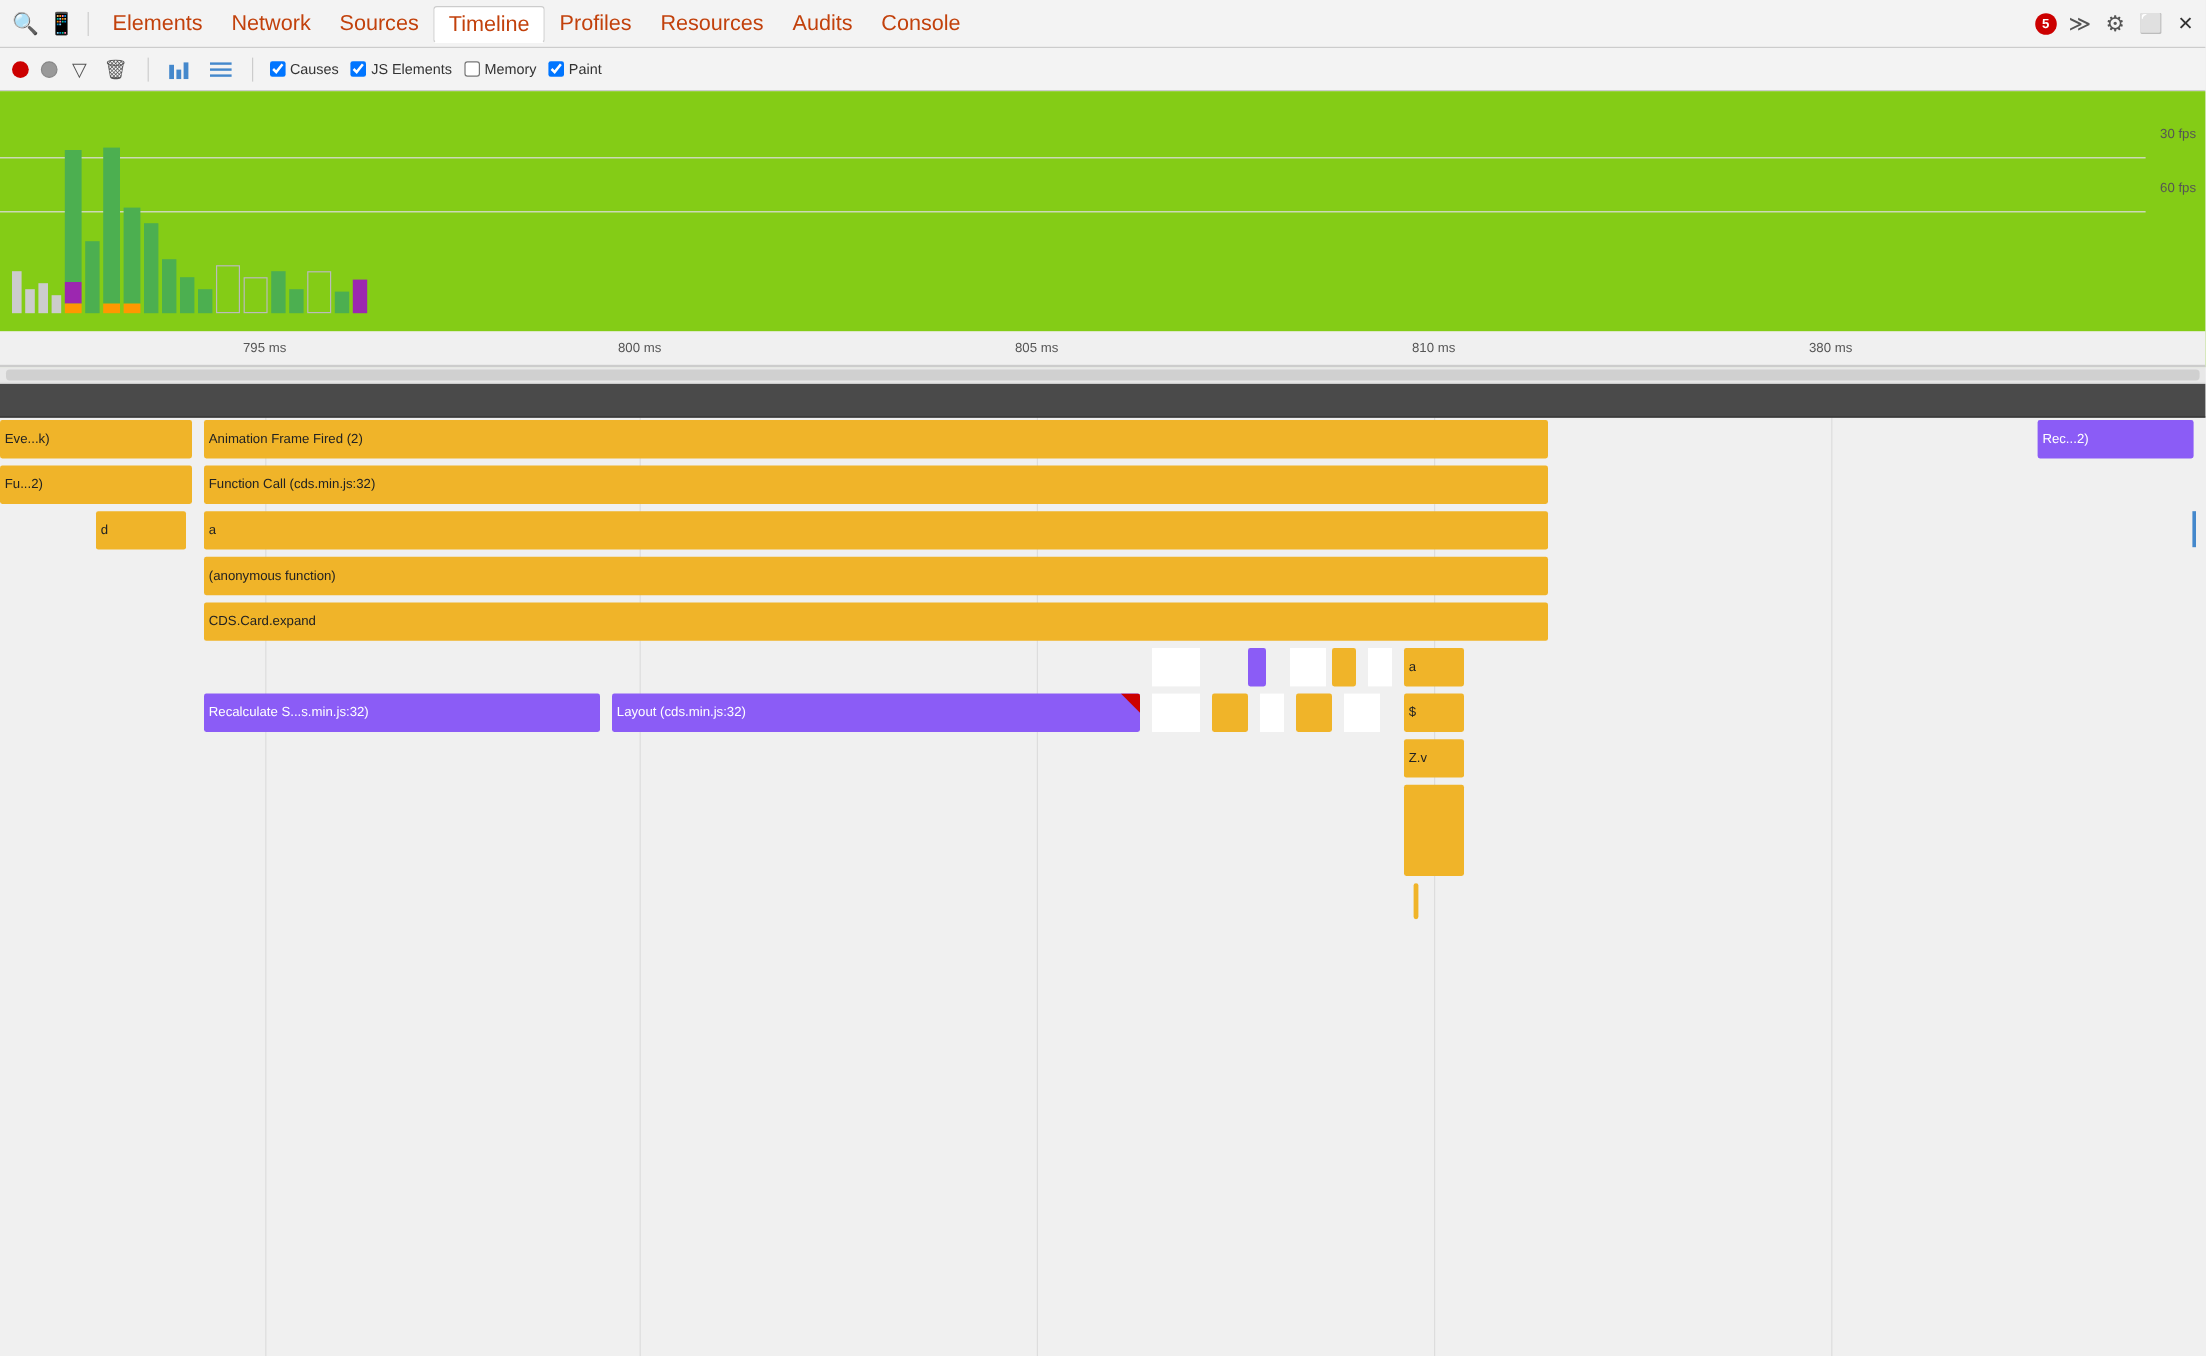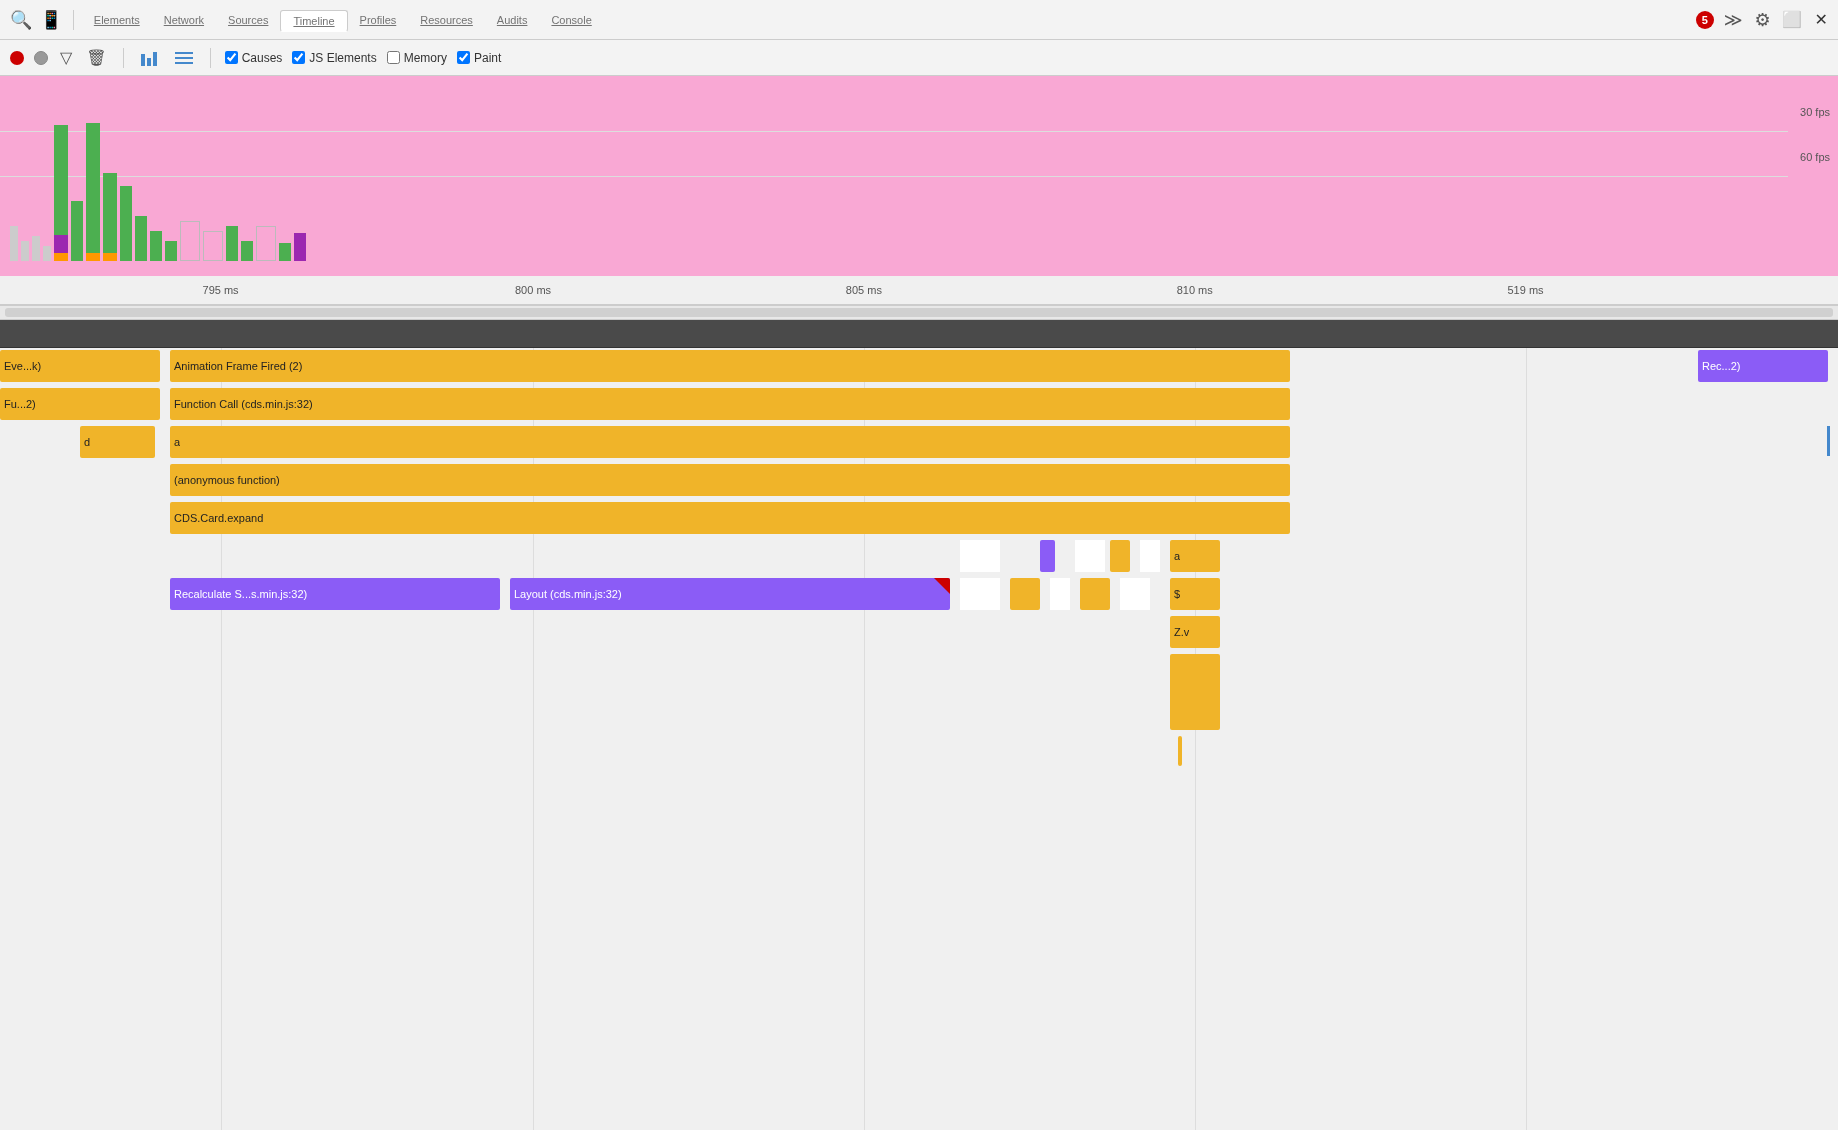--- a/index.html
+++ b/index.html
@@ -25,26 +25,25 @@
 
     .toolbar-nav {
       display: flex;
       align-items: center;
       gap: 0px;
       flex: 1;
     }
 
     .nav-item {
       padding: 4px 12px;
-      font-size: 11px;
-      color: #737373;
+      font-size: 18px;
+      color: #c2410c;
       cursor: pointer;
       border-radius: 3px;
       white-space: nowrap;
-      text-decoration: underline;
     }
 
     .nav-item.active {
       background: #fff;
       border: 1px solid #ccc;
       border-bottom: 1px solid #fff;
       position: relative;
       top: 1px;
     }
 
@@ -180,21 +179,21 @@
 
     .main-content {
       display: flex;
       flex-direction: column;
       height: calc(1130px - 76px);
     }
 
     .timeline-section {
       height: 230px;
       position: relative;
-      background: #f9a8d4;
+      background: #84cc16;
     }
 
     .flame-section {
       flex: 1;
       position: relative;
       overflow: hidden;
     }
 
     
     .grid-line {
@@ -335,21 +334,21 @@
       <div style="width:12px; height:18px; background:#4caf50; align-self:flex-end;"></div>
 
       <div style="width:12px; height:28px; background:#9c27b0; align-self:flex-end;"></div>
     </div>
 
     <div class="time-ruler" style="position:absolute; bottom:0; left:0; right:0; height:30px;">
       <div class="time-marker" style="left:12%;">795 ms</div>
       <div class="time-marker" style="left:29%;">800 ms</div>
       <div class="time-marker" style="left:47%;">805 ms</div>
       <div class="time-marker" style="left:65%;">810 ms</div>
-      <div class="time-marker" style="left:83%;">519 ms</div>
+      <div class="time-marker" style="left:83%;">380 ms</div>
     </div>
   </div>
 
   <div style="height:14px; background:#e8e8e8; border-bottom:1px solid #ccc; position:relative;">
     <div style="position:absolute; left:0; right:0; top:2px; bottom:2px; background:#d0d0d0; border-radius:3px; margin:0 5px;"></div>
   </div>
 
   <div style="height:28px; background:#4a4a4a; border-bottom:1px solid #333;"></div>
 
   <div class="flame-section">

